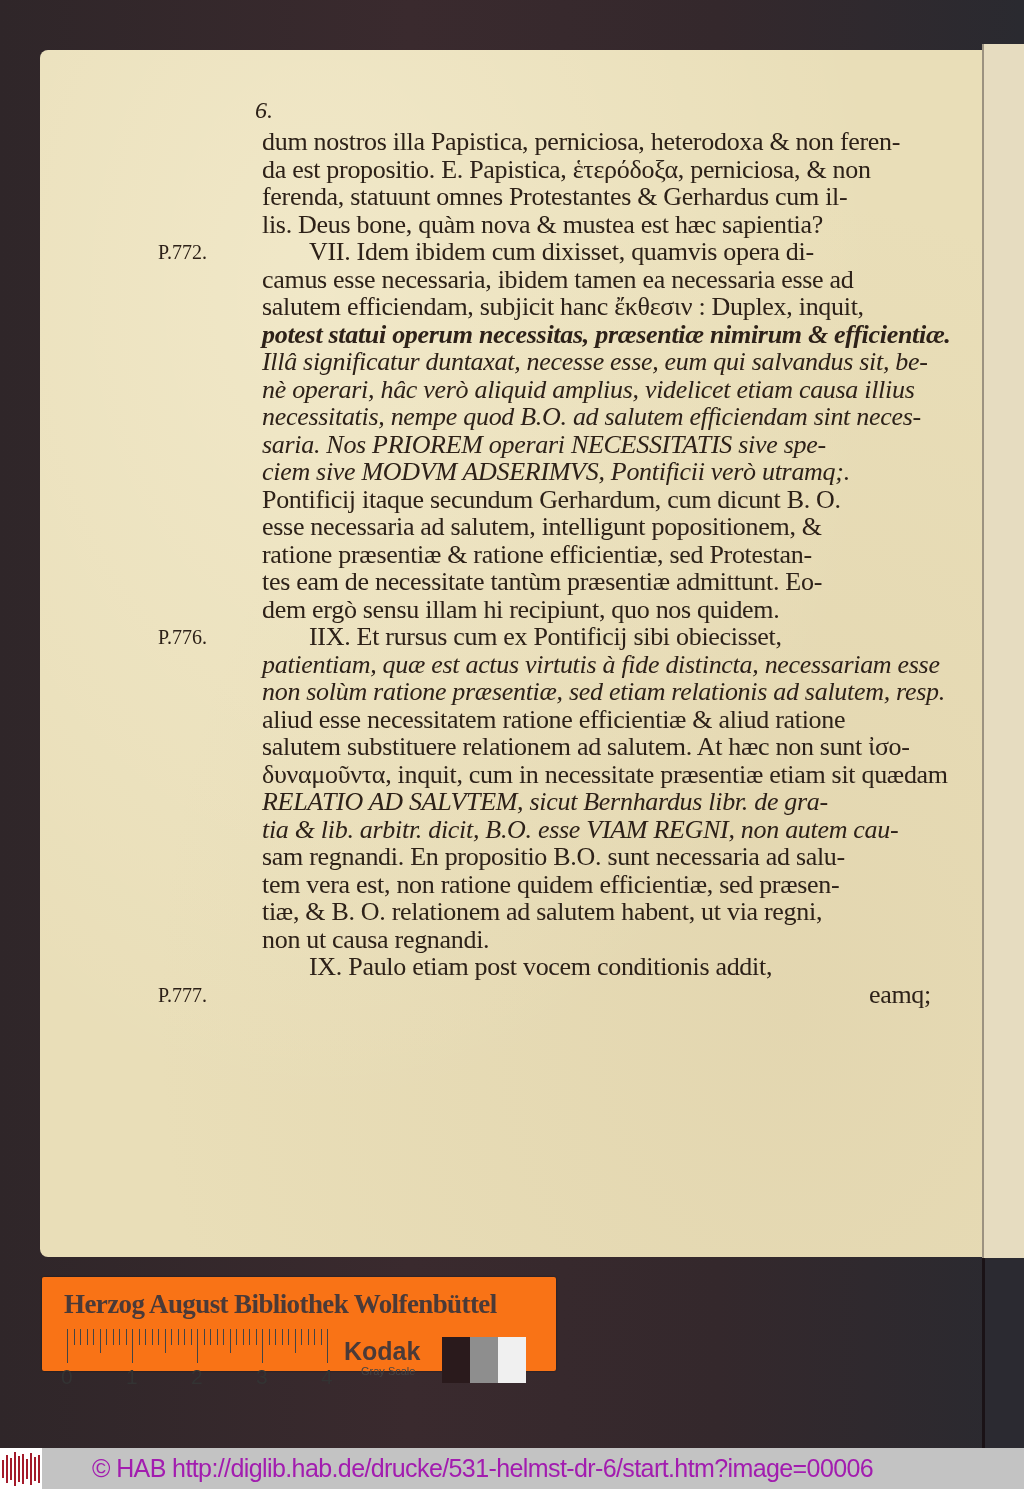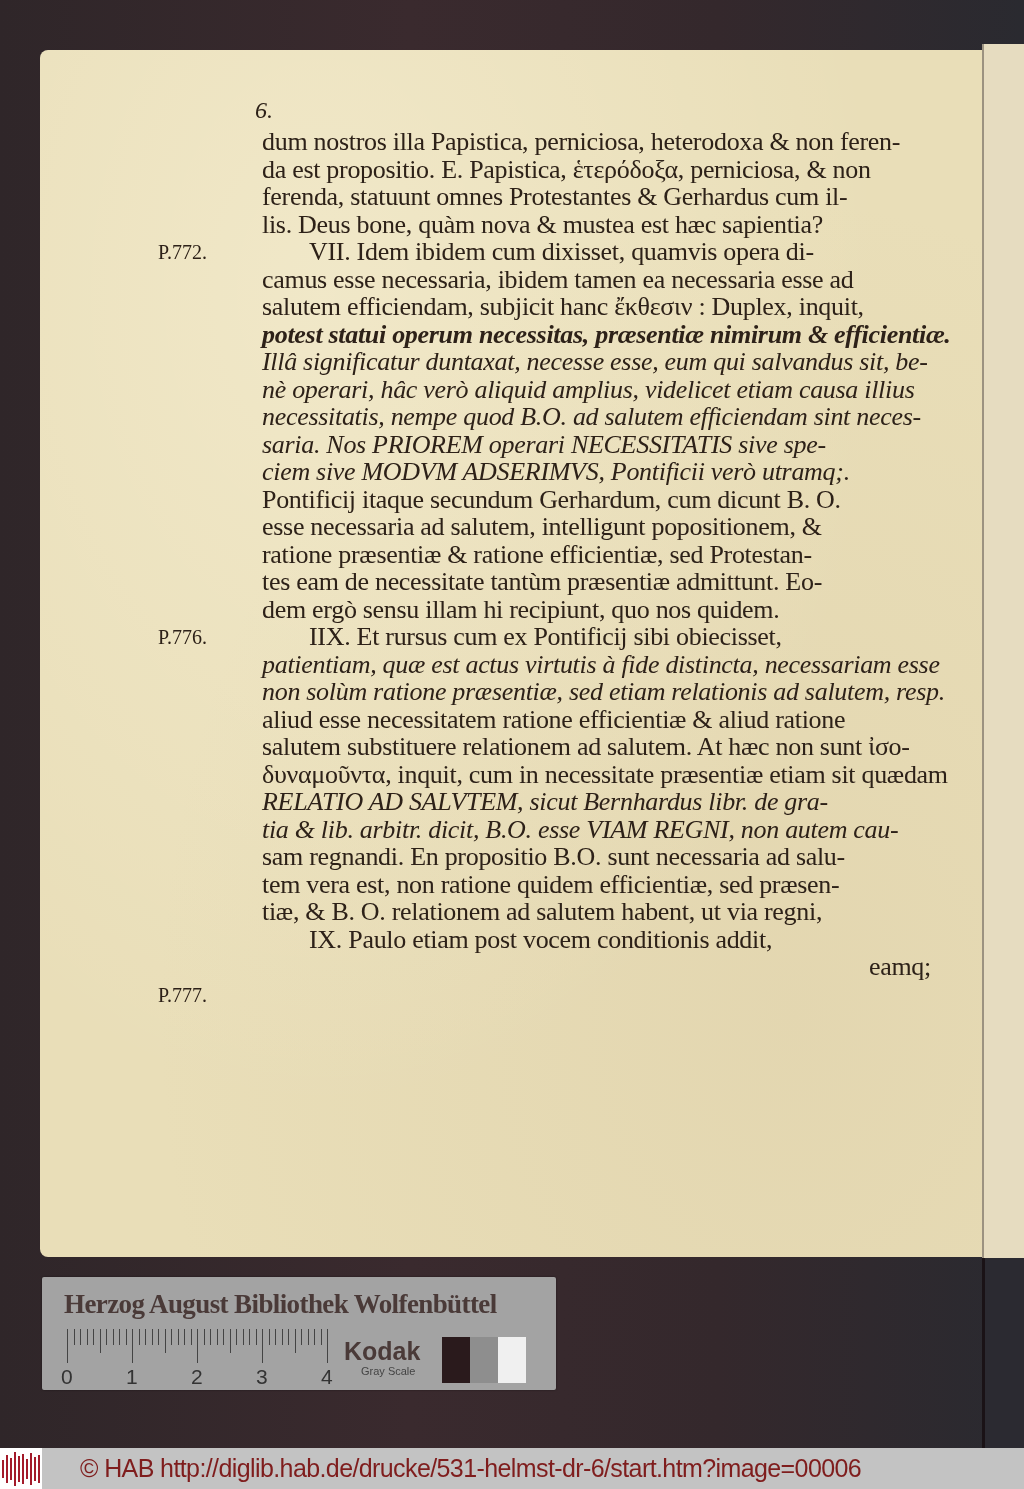--- a/index.html
+++ b/index.html
@@ -40,22 +40,22 @@
     height:27.5px; font-size:26px; line-height:27.5px; white-space:nowrap;
     letter-spacing:-0.3px;
     margin-left:7px;
   }
   .line.indent { padding-left:47px; }
   .line.right { text-align:right; }
   .margin-ref {
     position:absolute; left:118px; font-size:20px;
   }
   .color-card {
-    position:absolute; left:42px; top:1277px; width:514px; height:113px;
-    background:#a3a3a3; border-radius:2px;
+    position:absolute; left:42px; top:1277px; width:514px; height:94px;
+    background:#f97316; border-radius:2px;
     box-shadow:0 0 2px rgba(0,0,0,0.5);
   }
   .card-title {
     position:absolute; left:22px; top:12px; font-size:27px; font-weight:bold;
     color:#4a3a38; letter-spacing:-0.6px; white-space:nowrap;
   }
   .ruler {
     position:absolute; left:25px; top:52px; width:260px; height:60px;
   }
   .tick { position:absolute; top:0; width:1px; background:#444; }
@@ -74,22 +74,22 @@
   .footer {
     position:absolute; left:0; top:1448px; width:1024px; height:41px;
     background:#c3c3c3;
   }
   .footer-logo {
     position:absolute; left:0; top:0; width:42px; height:41px; background:#ffffff;
     display:flex; align-items:center; justify-content:space-evenly;
   }
   .footer-logo span { display:block; width:2px; background:#a31a2a; }
   .footer-text {
-    position:absolute; left:80px; top:6px; font-family:"Liberation Sans", sans-serif;
-    font-size:25px; color:#7f1d1d; white-space:nowrap; letter-spacing:-0.6px;
+    position:absolute; left:92px; top:6px; font-family:"Liberation Sans", sans-serif;
+    font-size:25px; color:#a21caf; white-space:nowrap; letter-spacing:-0.6px;
   }
 </style>
 </head>
 <body>
 
 <div class="backdrop"></div>
 <div class="right-page"></div>
 <div class="right-page-shadow"></div>
 
 <div class="page">
@@ -117,20 +117,21 @@
       <div class="line" style="font-style: italic;">patientiam, quæ est actus virtutis à fide distincta, necessariam esse</div>
       <div class="line" style="font-style: italic;">non solùm ratione præsentiæ, sed etiam relationis ad salutem, resp.</div>
       <div class="line">aliud esse necessitatem ratione efficientiæ &amp; aliud ratione</div>
       <div class="line">salutem substituere relationem ad salutem. At hæc non sunt ἰσο-</div>
       <div class="line">δυναμοῦντα, inquit, cum in necessitate præsentiæ etiam sit quædam</div>
       <div class="line" style="font-style: italic;">RELATIO AD SALVTEM, sicut Bernhardus libr. de gra-</div>
       <div class="line" style="font-style: italic;">tia &amp; lib. arbitr. dicit, B.O. esse VIAM REGNI, non autem cau-</div>
       <div class="line">sam regnandi. En propositio B.O. sunt necessaria ad salu-</div>
       <div class="line">tem vera est, non ratione quidem efficientiæ, sed præsen-</div>
       <div class="line">tiæ, &amp; B. O. relationem ad salutem habent, ut via regni,</div>
+      <div class="line">non ut causa regnandi.</div>
       <div class="line indent">IX. Paulo etiam post vocem conditionis addit,</div>
       <div class="line right">eamq;</div>
     </div>
   <div id="margin-refs">
       <div class="margin-ref" style="top: 191px;">P.772.</div>
       <div class="margin-ref" style="top: 576px;">P.776.</div>
       <div class="margin-ref" style="top: 933.5px;">P.777.</div>
     </div>
 </div>
 

